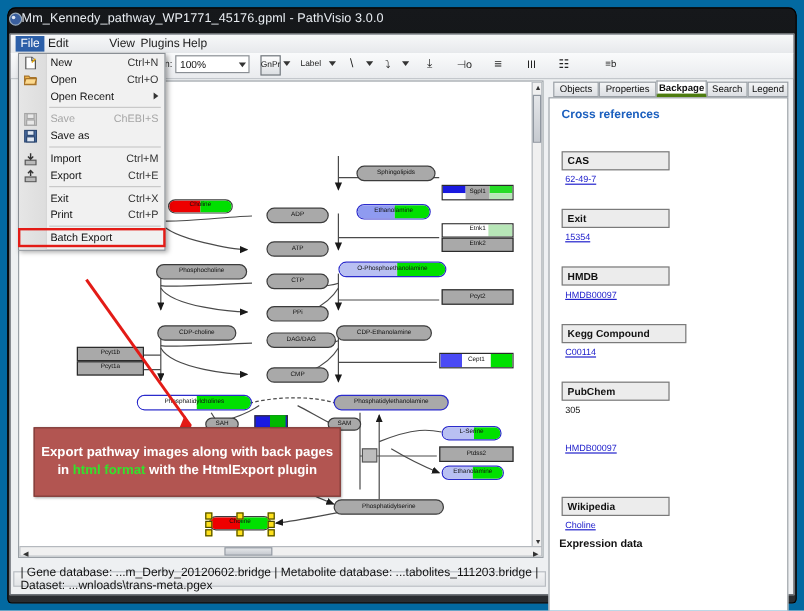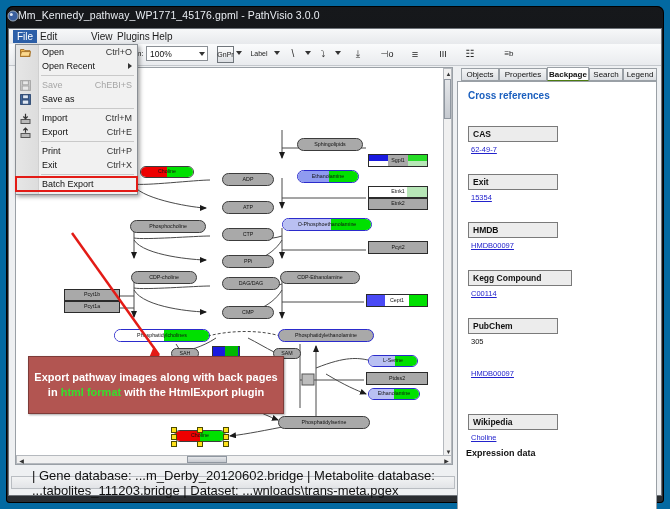--- a/index.html
+++ b/index.html
@@ -71,41 +71,41 @@
            color:#ffffff;font-weight:bold;font-size:11px;line-height:15px;z-index:20;
            box-shadow:1px 1px 2px rgba(0,0,0,.35);}
   .callout .hl{color:#35e02c;}
 
   
   .sidewrap{position:absolute;left:448px;top:38px;width:200px;height:398px;}
   .tabrow{position:absolute;left:0;top:0;width:100%;height:14px;}
   .tab{position:absolute;top:1px;height:13px;font-size:8px;color:#111;
        background:linear-gradient(180deg,#f4f5f6,#dcdfe3);border:1px solid #9aa0a6;
        display:flex;align-items:center;justify-content:center;box-sizing:border-box;}
-  .tab.sel{top:0;height:14px;background:#ffffff;border-bottom:1px solid #4d7c0f;font-weight:bold;}
+  .tab.sel{top:0;height:14px;background:#ffffff;border-bottom:3px solid #4d7c0f;font-weight:bold;}
   .sidebody{position:absolute;left:0;top:14px;width:100%;height:468px;background:#fff;
             border:1px solid #9aa0a6;box-sizing:border-box;overflow:hidden;}
   .bpgtitle{position:absolute;left:10px;top:8px;font-size:10px;font-weight:bold;color:#1b5fbe;}
   .xref{position:absolute;left:10px;}
   .xref .hdr{width:90px;height:16px;background:#ececec;border:1px solid #7a7a7a;
              font-size:8.5px;font-weight:bold;color:#111;display:flex;align-items:center;
              padding-left:4px;box-sizing:border-box;}
   .xref .val{margin-top:3px;padding-left:3px;font-size:7.5px;color:#2222cc;text-decoration:underline;}
   .xref .val.plain{color:#111;text-decoration:none;}
   .expdata{position:absolute;left:8px;top:366px;font-size:9px;font-weight:bold;color:#111;}
 
   
   .sbar{position:absolute;background:#f0f0f0;border:1px solid #b5b9be;box-sizing:border-box;}
   .sthumb{position:absolute;background:linear-gradient(180deg,#e4e6e9,#c6cad0);border:1px solid #9097a0;box-sizing:border-box;}
   .sarrow{position:absolute;font-size:6px;color:#333;display:flex;align-items:center;justify-content:center;}
 
   
   .statusbar{position:absolute;left:2px;bottom:6px;width:444px;height:13px;
              background:linear-gradient(180deg,#f2f3f4,#e2e4e7);border:1px solid #b9bdc2;
-             box-sizing:border-box;font-size:13px;color:#111;display:flex;align-items:center;padding-left:20px;}
+             box-sizing:border-box;font-size:10px;color:#111;display:flex;align-items:center;padding-left:5px;}
 
   
   .menupop{position:absolute;left:6px;top:15px;width:121px;
            background:#f1f1f1;border:1px solid #8a8f95;z-index:50;
            box-shadow:2px 2px 4px rgba(0,0,0,.35);}
   .menupop .gutter{position:absolute;left:0;top:0;width:22px;height:100%;
                    background:linear-gradient(90deg,#e6e6e6,#dddddd);border-right:1px solid #d0d0d0;}
   .mrow{position:relative;height:14px;font-size:9px;color:#111;}
   .mrow .mlabel{position:absolute;left:26px;top:2px;}
   .mrow .maccel{position:absolute;right:5px;top:2px;color:#333;}
@@ -437,20 +437,29 @@
         </div>
       </div>
 
       <div class="statusbar">
         <span>| Gene database: ...m_Derby_20120602.bridge | Metabolite database: ...tabolites_111203.bridge | Dataset: ...wnloads\trans-meta.pgex</span>
       </div>
 
       <div class="menupop">
         <div class="gutter"></div>
 
+        <div class="mrow">
+          <svg class="micon" viewBox="0 0 11 11">
+            <path d="M1.5,0.5 h5 l3,3 v7 h-8 z" fill="#fff" stroke="#555"></path>
+              <path d="M6.5,0.5 v3 h3" fill="#ddd" stroke="#555"></path>
+            <path d="M6.5,5 l3,-3" stroke="#e0a300" stroke-width="1.2"></path>
+          </svg>
+          <span class="mlabel">New</span>
+          <span class="maccel">Ctrl+N</span>
+        </div>
 
         <div class="mrow">
           <svg class="micon" viewBox="0 0 11 11">
             <path d="M0.5,2.5 h3.5 l1,1.2 h5 v5.8 h-9.5 z" fill="#f0b64a" stroke="#a8742a"></path>
             <path d="M1.5,4.6 h9 l-1.4,4.7 h-9 z" fill="#fcd98e" stroke="#a8742a"></path>
           </svg>
           <span class="mlabel">Open</span>
           <span class="maccel">Ctrl+O</span>
         </div>
 
@@ -497,27 +506,27 @@
             <rect x="1" y="6.5" width="9" height="4" fill="#b9b9b9" stroke="#555"></rect>
             <path d="M5.5,5.7 v-4.6 M3.3,3.3 L5.5,1.1 L7.7,3.3" stroke="#333" fill="none" stroke-width="1.2"></path>
           </svg>
           <span class="mlabel">Export</span>
           <span class="maccel">Ctrl+E</span>
         </div>
 
         <div class="msep"></div>
 
         <div class="mrow">
+          <span class="mlabel">Exit</span>
+          <span class="maccel">Ctrl+X</span>
+        </div>
+
+        <div class="mrow">
           <span class="mlabel">Print</span>
           <span class="maccel">Ctrl+P</span>
-        </div>
-
-        <div class="mrow">
-          <span class="mlabel">Exit</span>
-          <span class="maccel">Ctrl+X</span>
         </div>
 
         <div class="msep"></div>
 
         <div class="mrow boxed">
           <span class="mlabel">Batch Export</span>
         </div>
         <div style="height:3px;"></div>
       </div>
 

